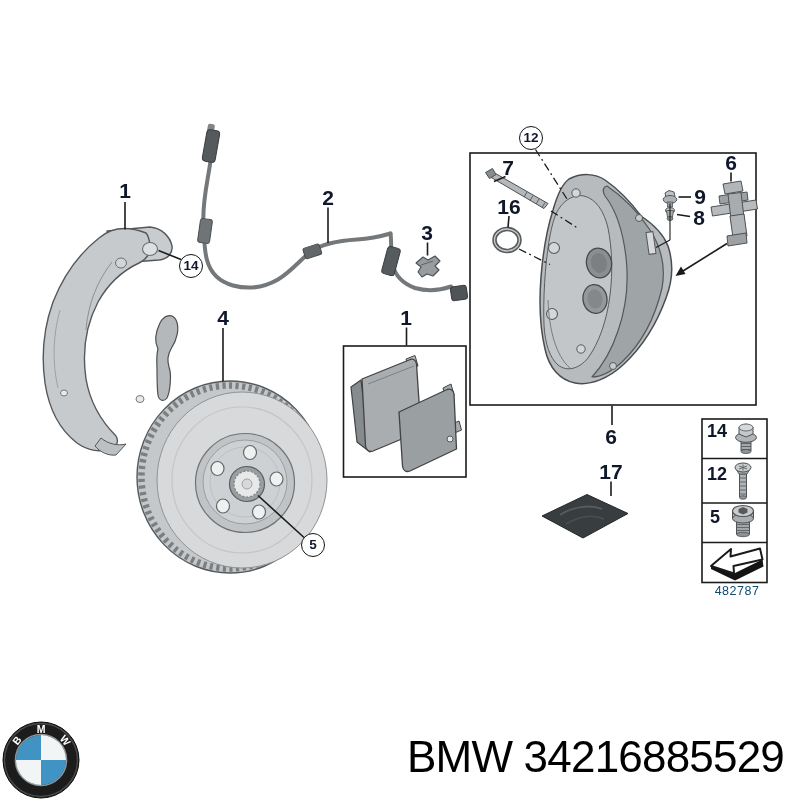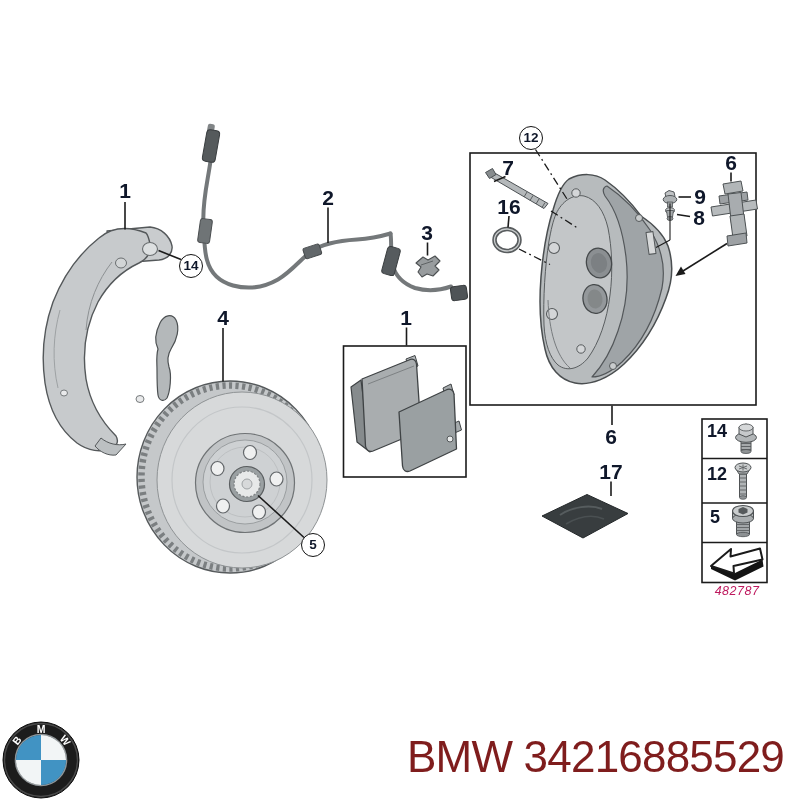--- a/index.html
+++ b/index.html
@@ -4,23 +4,23 @@
 <style>
   html,body{margin:0;padding:0;background:#ffffff;}
   #stage{position:relative;width:800px;height:800px;background:#ffffff;overflow:hidden;
          font-family:"Liberation Sans",sans-serif;}
   #art{position:absolute;left:0;top:0;}
   .lbl{position:absolute;transform:translate(-50%,-50%);font-weight:bold;font-size:21px;
        color:#0f172a;white-space:nowrap;line-height:1;}
   .circ{width:24px;height:24px;border:1.9px solid #141414;border-radius:50%;background:#ffffff;
         display:flex;align-items:center;justify-content:center;font-size:13.5px;box-sizing:border-box;}
   .tblnum{font-size:18px;}
-  .fig{position:absolute;transform:translate(-50%,-50%);font-size:12.5px;font-style:italic;
-       color:#be185d;letter-spacing:.5px;white-space:nowrap;}
-  .brand{position:absolute;top:735px;right:16px;font-size:44px;line-height:1;color:#7f1d1d;
+  .fig{position:absolute;transform:translate(-50%,-50%);font-size:12.5px;
+       color:#0c4a6e;letter-spacing:.5px;white-space:nowrap;}
+  .brand{position:absolute;top:735px;right:16px;font-size:44px;line-height:1;color:#000000;
          letter-spacing:-0.8px;white-space:nowrap;}
 </style>
 </head>
 <body>
 
 <div id="stage">
 
 <svg id="art" width="800" height="800" viewBox="0 0 800 800">
 
   <g stroke-linejoin="round">

